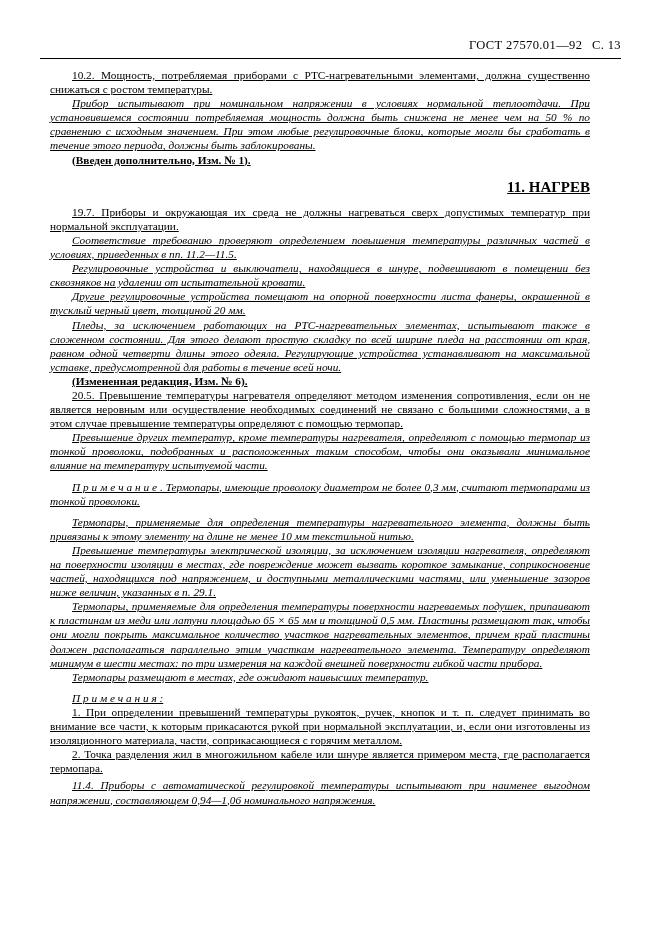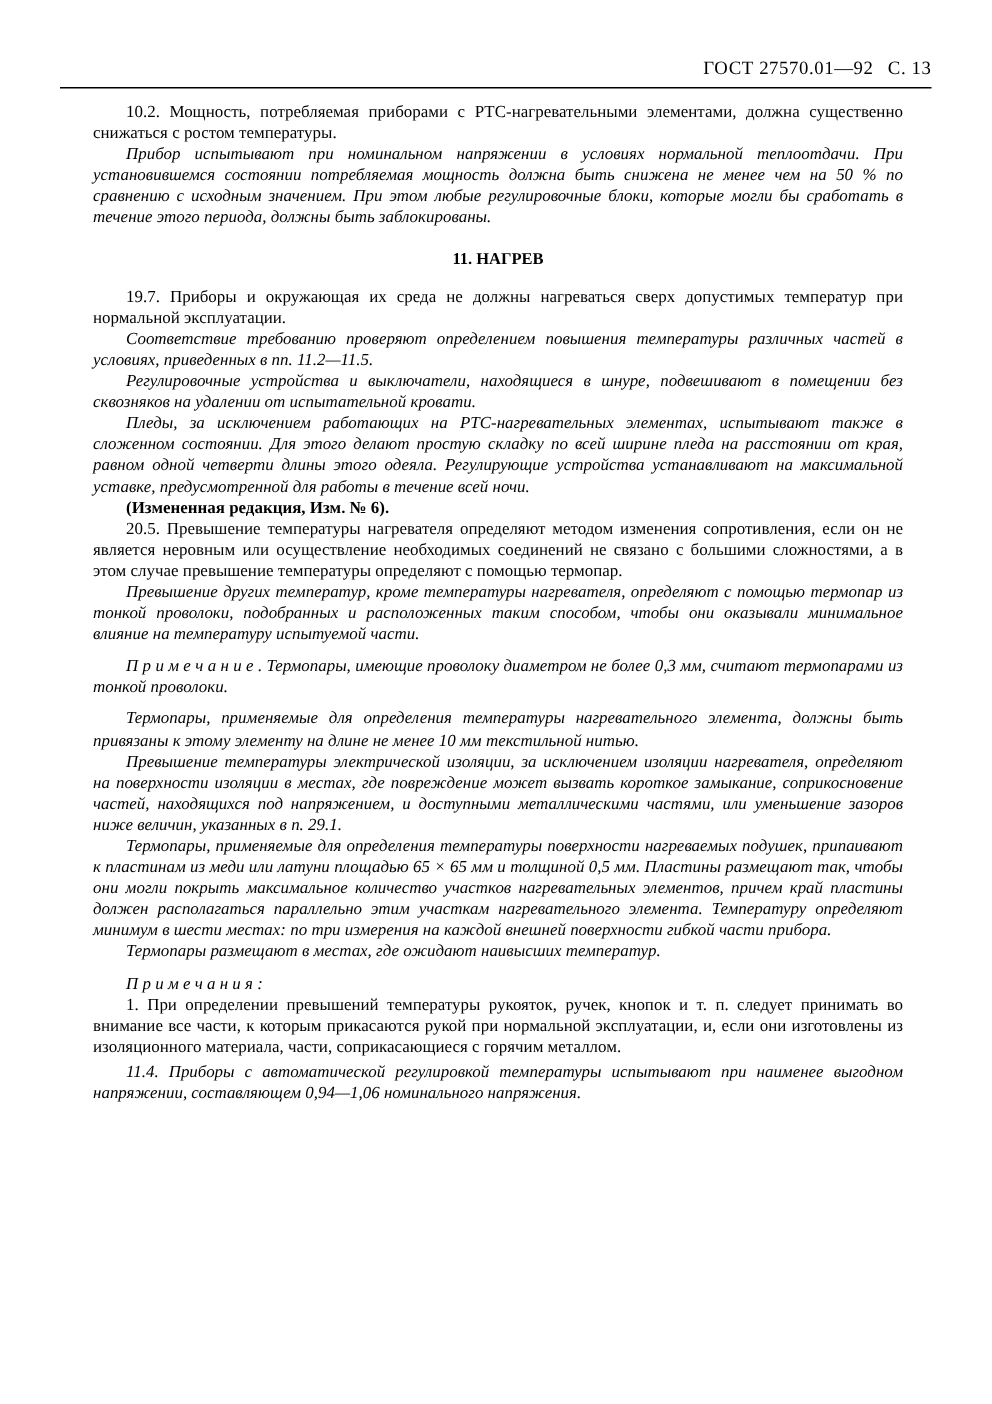--- a/index.html
+++ b/index.html
@@ -35,77 +35,81 @@
   .rule {
     position: absolute;
     left: 40px;
     right: 40px;
     top: 58px;
     height: 1px;
     background: #000;
   }
   .content {
     position: absolute;
-    left: 62px;
+    left: 50px;
     top: 68px;
     width: 540px;
     font-size: 11.3px;
     line-height: 14.1px;
     text-align: justify;
+    text-decoration: underline;
   }
   p {
     margin: 0;
     text-indent: 22px;
   }
   .it { font-style: italic; }
   .bold { font-weight: bold; }
   .sect-title {
-    text-align: center;
+    text-align: right;
     font-weight: bold;
     text-indent: 0;
     margin-top: 13px;
     margin-bottom: 11px;
-    font-size: 11px;
+    font-size: 15px;
   }
   .gap { height: 7px; }
   .notes-head { font-style: italic; text-indent: 22px; }
 </style>
 </head>
 <body>
 
 <div class="page">
 
   <div class="header">
     <span>ГОСТ 27570.01—92</span>
     <span style="margin-left:6px;">С. 13</span>
   </div>
   <div class="rule"></div>
 
   <div class="content">
 
     <p>10.2.  Мощность, потребляемая приборами с РТС-нагревательными элементами, должна существенно снижаться с ростом температуры.</p>
     <p class="it">Прибор испытывают при номинальном напряжении в условиях нормальной теплоотдачи. При установившемся состоянии потребляемая мощность должна быть снижена не менее чем на 50 % по сравнению с исходным значением. При этом любые регулировочные блоки, которые могли бы сработать в течение этого периода, должны быть заблокированы.</p>
+    <p class="bold">(Введен дополнительно, Изм. № 1).</p>
 
     <p class="sect-title">11. НАГРЕВ</p>
 
     <p>19.7.  Приборы и окружающая их среда не должны нагреваться сверх допустимых температур при нормальной эксплуатации.</p>
     <p class="it">Соответствие требованию проверяют определением повышения температуры различных частей в условиях, приведенных в пп. 11.2—11.5.</p>
     <p class="it">Регулировочные устройства и выключатели, находящиеся в шнуре, подвешивают в помещении без сквозняков на удалении от испытательной кровати.</p>
+    <p class="it">Другие регулировочные устройства помещают на опорной поверхности листа фанеры, окрашенной в тусклый черный цвет, толщиной 20 мм.</p>
     <p class="it">Пледы, за исключением работающих на РТС-нагревательных элементах, испытывают также в сложенном состоянии. Для этого делают простую складку по всей ширине пледа на расстоянии от края, равном одной четверти длины этого одеяла. Регулирующие устройства устанавливают на максимальной уставке, предусмотренной для работы в течение всей ночи.</p>
     <p class="bold">(Измененная редакция, Изм. № 6).</p>
     <p>20.5.    Превышение температуры нагревателя определяют методом изменения сопротивления, если он не является неровным или осуществление необходимых соединений не связано с большими сложностями, а в этом случае превышение температуры определяют с помощью термопар.</p>
     <p class="it">Превышение других температур, кроме температуры нагревателя, определяют с помощью термопар из тонкой проволоки, подобранных и расположенных таким способом, чтобы они оказывали минимальное влияние на температуру испытуемой части.</p>
     <div class="gap"></div>
     <p class="it">П р и м е ч а н и е .  Термопары, имеющие проволоку диаметром не более 0,3 мм, считают термопарами из тонкой проволоки.</p>
     <div class="gap"></div>
     <p class="it">Термопары, применяемые для определения температуры нагревательного элемента, должны быть привязаны к этому элементу на длине не менее 10 мм текстильной нитью.</p>
     <p class="it">Превышение температуры электрической изоляции, за исключением изоляции нагревателя, определяют на поверхности изоляции в местах, где повреждение может вызвать короткое замыкание, соприкосновение частей, находящихся под напряжением, и доступными металлическими частями, или уменьшение зазоров ниже величин, указанных в п. 29.1.</p>
     <p class="it">Термопары, применяемые для определения температуры поверхности нагреваемых подушек, припаивают к пластинам из меди или латуни площадью 65 × 65 мм и толщиной 0,5 мм. Пластины размещают так, чтобы они могли покрыть максимальное количество участков нагревательных элементов, причем край пластины должен располагаться параллельно этим участкам нагревательного элемента. Температуру определяют минимум в шести местах: по три измерения на каждой внешней поверхности гибкой части прибора.</p>
     <p class="it">Термопары размещают в местах, где ожидают наивысших температур.</p>
 
     <div class="gap"></div>
     <p class="notes-head">П р и м е ч а н и я :</p>
     <p>1. При определении превышений температуры рукояток, ручек, кнопок и т. п. следует принимать во внимание все части, к которым прикасаются рукой при нормальной эксплуатации, и, если они изготовлены из изоляционного материала, части, соприкасающиеся с горячим металлом.</p>
+    <p>2. Точка разделения жил в многожильном кабеле или шнуре является примером места, где располагается термопара.</p>
 
     <p class="it" style="margin-top:3px;">11.4.   Приборы с автоматической регулировкой температуры испытывают при наименее выгодном напряжении, составляющем 0,94—1,06 номинального напряжения.</p>
 
   </div>
 </div>
 
 </body></html>

